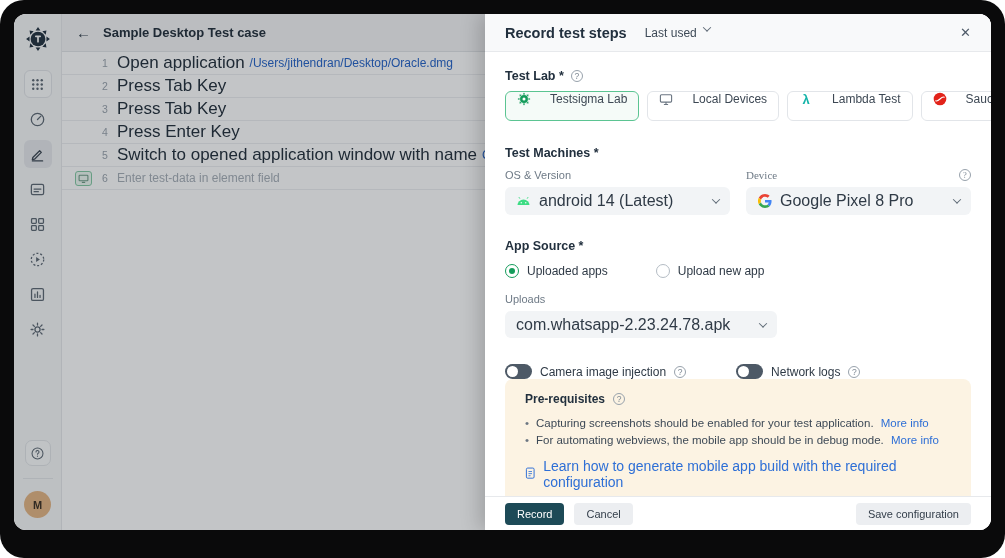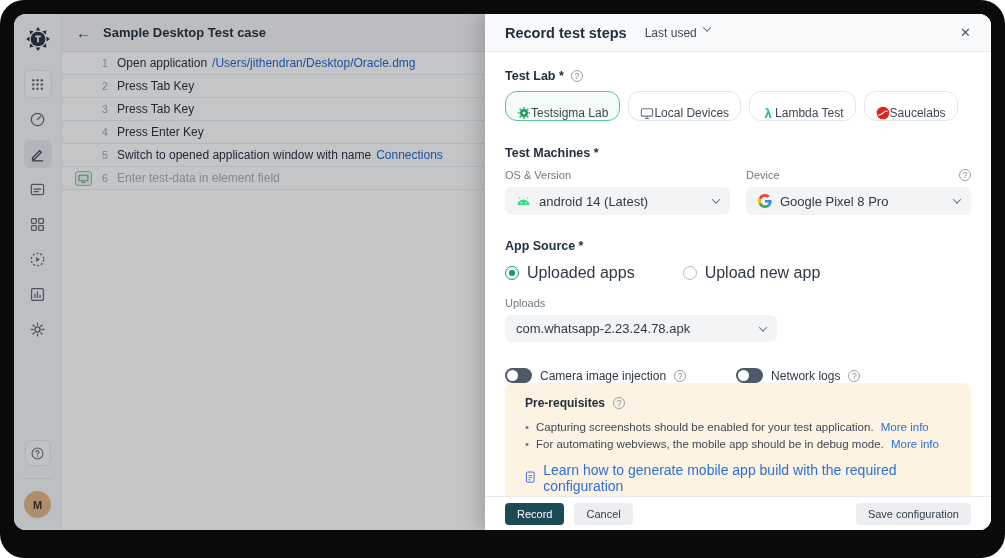--- a/index.html
+++ b/index.html
@@ -22,58 +22,58 @@
   .avatar { width:27px; height:27px; border-radius:50%; background:#e5b583; color:#3a2f22; font-size:11px; font-weight:bold; display:flex; align-items:center; justify-content:center; }
 
   
   .main { position:absolute; left:48px; top:0; right:0; bottom:0; background:#fff; }
   .main-header { height:38px; background:#f4f5f6; border-bottom:1px solid #e2e4e7; display:flex; align-items:center; padding:0 14px; gap:12px; }
   .back-arrow { font-size:15px; color:#34404c; cursor:pointer; line-height:1; }
   .main-title { font-size:13px; font-weight:bold; color:#222e3a; }
   .steps { }
   .step-row { position:relative; height:23px; display:flex; align-items:center; border-bottom:1px solid #eceef0; cursor:pointer; }
   .step-num { position:absolute; left:40px; font-size:10.5px; color:#9aa3ad; }
-  .step-text { margin-left:55px; font-size:12px; color:#222e3a; white-space:nowrap; }
+  .step-text { margin-left:55px; font-size:17px; color:#222e3a; white-space:nowrap; }
   .step-link { font-size:12px; color:#2563c8; margin-left:5px; white-space:nowrap; }
   .step-ph { margin-left:55px; font-size:12px; color:#a6aeb7; white-space:nowrap; }
   .step-icon { position:absolute; left:13px; width:17px; height:15px; border:1px solid #83c9a4; border-radius:3px; background:#eef8f2; display:flex; align-items:center; justify-content:center; color:#6f9c86; }
   .step-icon svg { width:11px; height:9px; }
 
   .overlay { position:absolute; inset:0; background:rgba(24,30,37,0.26); z-index:5; }
 
   
   .panel { position:absolute; right:0; top:0; bottom:0; width:506px; background:#fff; z-index:10; display:flex; flex-direction:column; box-shadow:-6px 0 18px rgba(0,0,0,0.18); }
   .panel-header { height:38px; background:#f8f9fa; border-bottom:1px solid #e7e9ec; display:flex; align-items:center; padding:0 20px; flex:none; }
   .panel-title { font-size:14.5px; font-weight:bold; color:#22303e; }
   .last-used { margin-left:18px; display:flex; align-items:flex-start; gap:7px; font-size:12px; color:#3e4a57; cursor:pointer; }
   .chev { width:6px; height:6px; border-right:1.5px solid #5f6b77; border-bottom:1.5px solid #5f6b77; transform:rotate(45deg) translate(-1px,-1px); }
   .close-x { margin-left:auto; font-size:13px; color:#4e5a68; cursor:pointer; }
 
   .panel-body { flex:1; padding:17px 20px 0 20px; overflow:hidden; }
   .sec-label { font-size:12.5px; font-weight:bold; color:#22303e; display:flex; align-items:center; gap:7px; }
   .q { width:12px; height:12px; border:1px solid #98a2ac; border-radius:50%; color:#7c8792; font-size:8.5px; font-weight:normal; display:inline-flex; align-items:center; justify-content:center; flex:none; }
 
   .lab-row { display:flex; gap:8px; margin-top:8px; }
-  .lab-btn { height:30px; padding:0 11px; background:#fff; border:1px solid #e2e5e9; border-radius:12px; display:flex; align-items:flex-end; gap:0; font-size:12px; color:#3d4854; cursor:pointer; white-space:nowrap; }
+  .lab-btn { height:30px; padding:0 11px; background:#fff; border:1px solid #e2e5e9; border-radius:6px; display:flex; align-items:flex-start; gap:19px; font-size:12px; color:#3d4854; cursor:pointer; white-space:nowrap; }
   .lab-btn.selected { border-color:#5bc492; background:#f5fbf8; }
   .lab-ico { width:14px; height:14px; display:flex; align-items:center; justify-content:center; flex:none; }
   .lambda-glyph { color:#12b3a8; font-weight:bold; font-size:13px; line-height:1; }
 
   .machines { margin-top:25px; }
   .cols { display:flex; gap:16px; margin-top:9px; }
   .col { flex:1; }
   .small-label { font-size:11px; color:#6e7a86; }
-  .label-row { display:flex; align-items:center; justify-content:space-between; }
-  .field { height:28px; background:#f2f4f6; border-radius:6px; display:flex; align-items:center; padding:0 11px; gap:8px; font-size:13px; color:#2f3a46; margin-top:6px; cursor:pointer; }
+  .label-row { display:flex; align-items:center; justify-content:space-between;font-family:Liberation Serif, serif; }
+  .field { height:28px; background:#f2f4f6; border-radius:6px; display:flex; align-items:center; padding:0 11px; gap:8px; font-size:16px; color:#2f3a46; margin-top:6px; cursor:pointer; }
   .field .chev { margin-left:auto; }
   .field-ico { width:15px; display:flex; align-items:center; justify-content:center; flex:none; }
 
   .app-source { margin-top:24px; }
   .radio-row { display:flex; gap:48px; margin-top:11px; }
-  .radio { display:flex; align-items:center; gap:8px; font-size:16px; color:#2f3a46; cursor:pointer; }
+  .radio { display:flex; align-items:center; gap:8px; font-size:12px; color:#2f3a46; cursor:pointer; }
   .rdot { width:14px; height:14px; border-radius:50%; border:1.5px solid #b4bcc4; background:#fff; flex:none; position:relative; }
   .rdot.on { border-color:#149c5b; }
   .rdot.on::after { content:''; position:absolute; left:2.5px; top:2.5px; width:6px; height:6px; border-radius:50%; background:#149c5b; }
   .uploads-label { margin-top:15px; }
   .uploads-field { width:272px; height:27px; }
 
   .toggle-row { display:flex; gap:50px; margin-top:26px; align-items:center;text-align:center; }
   .toggle-group { display:flex; align-items:center; gap:8px; font-size:12px; color:#2f3a46; }
   .toggle { width:27px; height:15px; border-radius:8px; background:#4d5966; position:relative; cursor:pointer; flex:none; }
   .toggle::after { content:''; position:absolute; left:2px; top:2px; width:11px; height:11px; border-radius:50%; background:#fff; }

